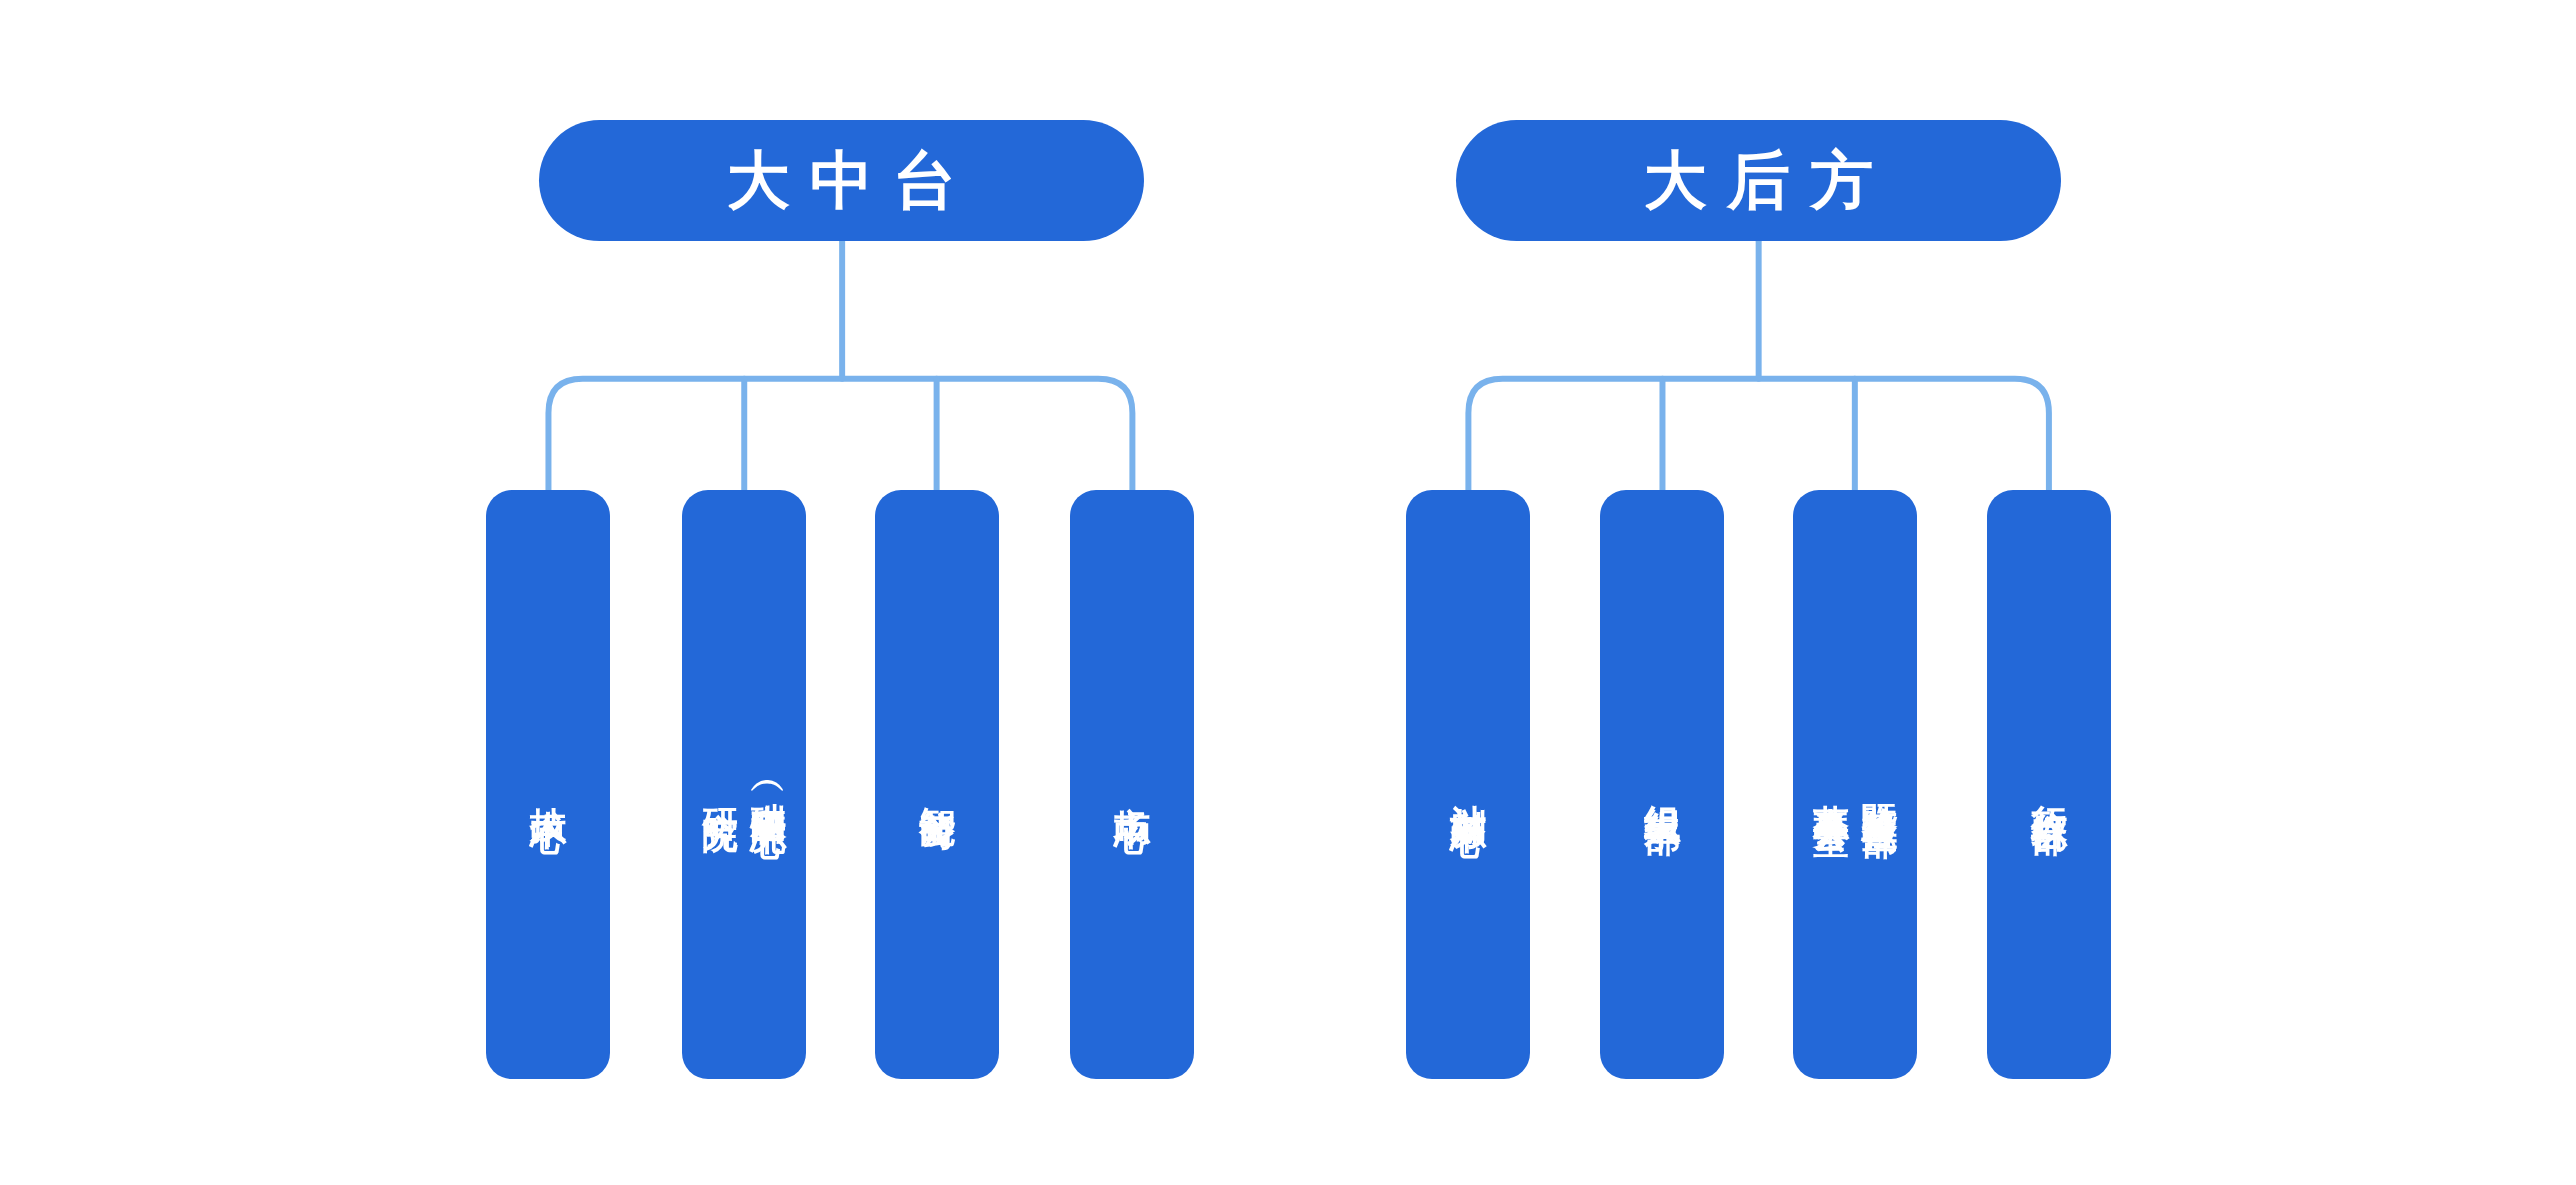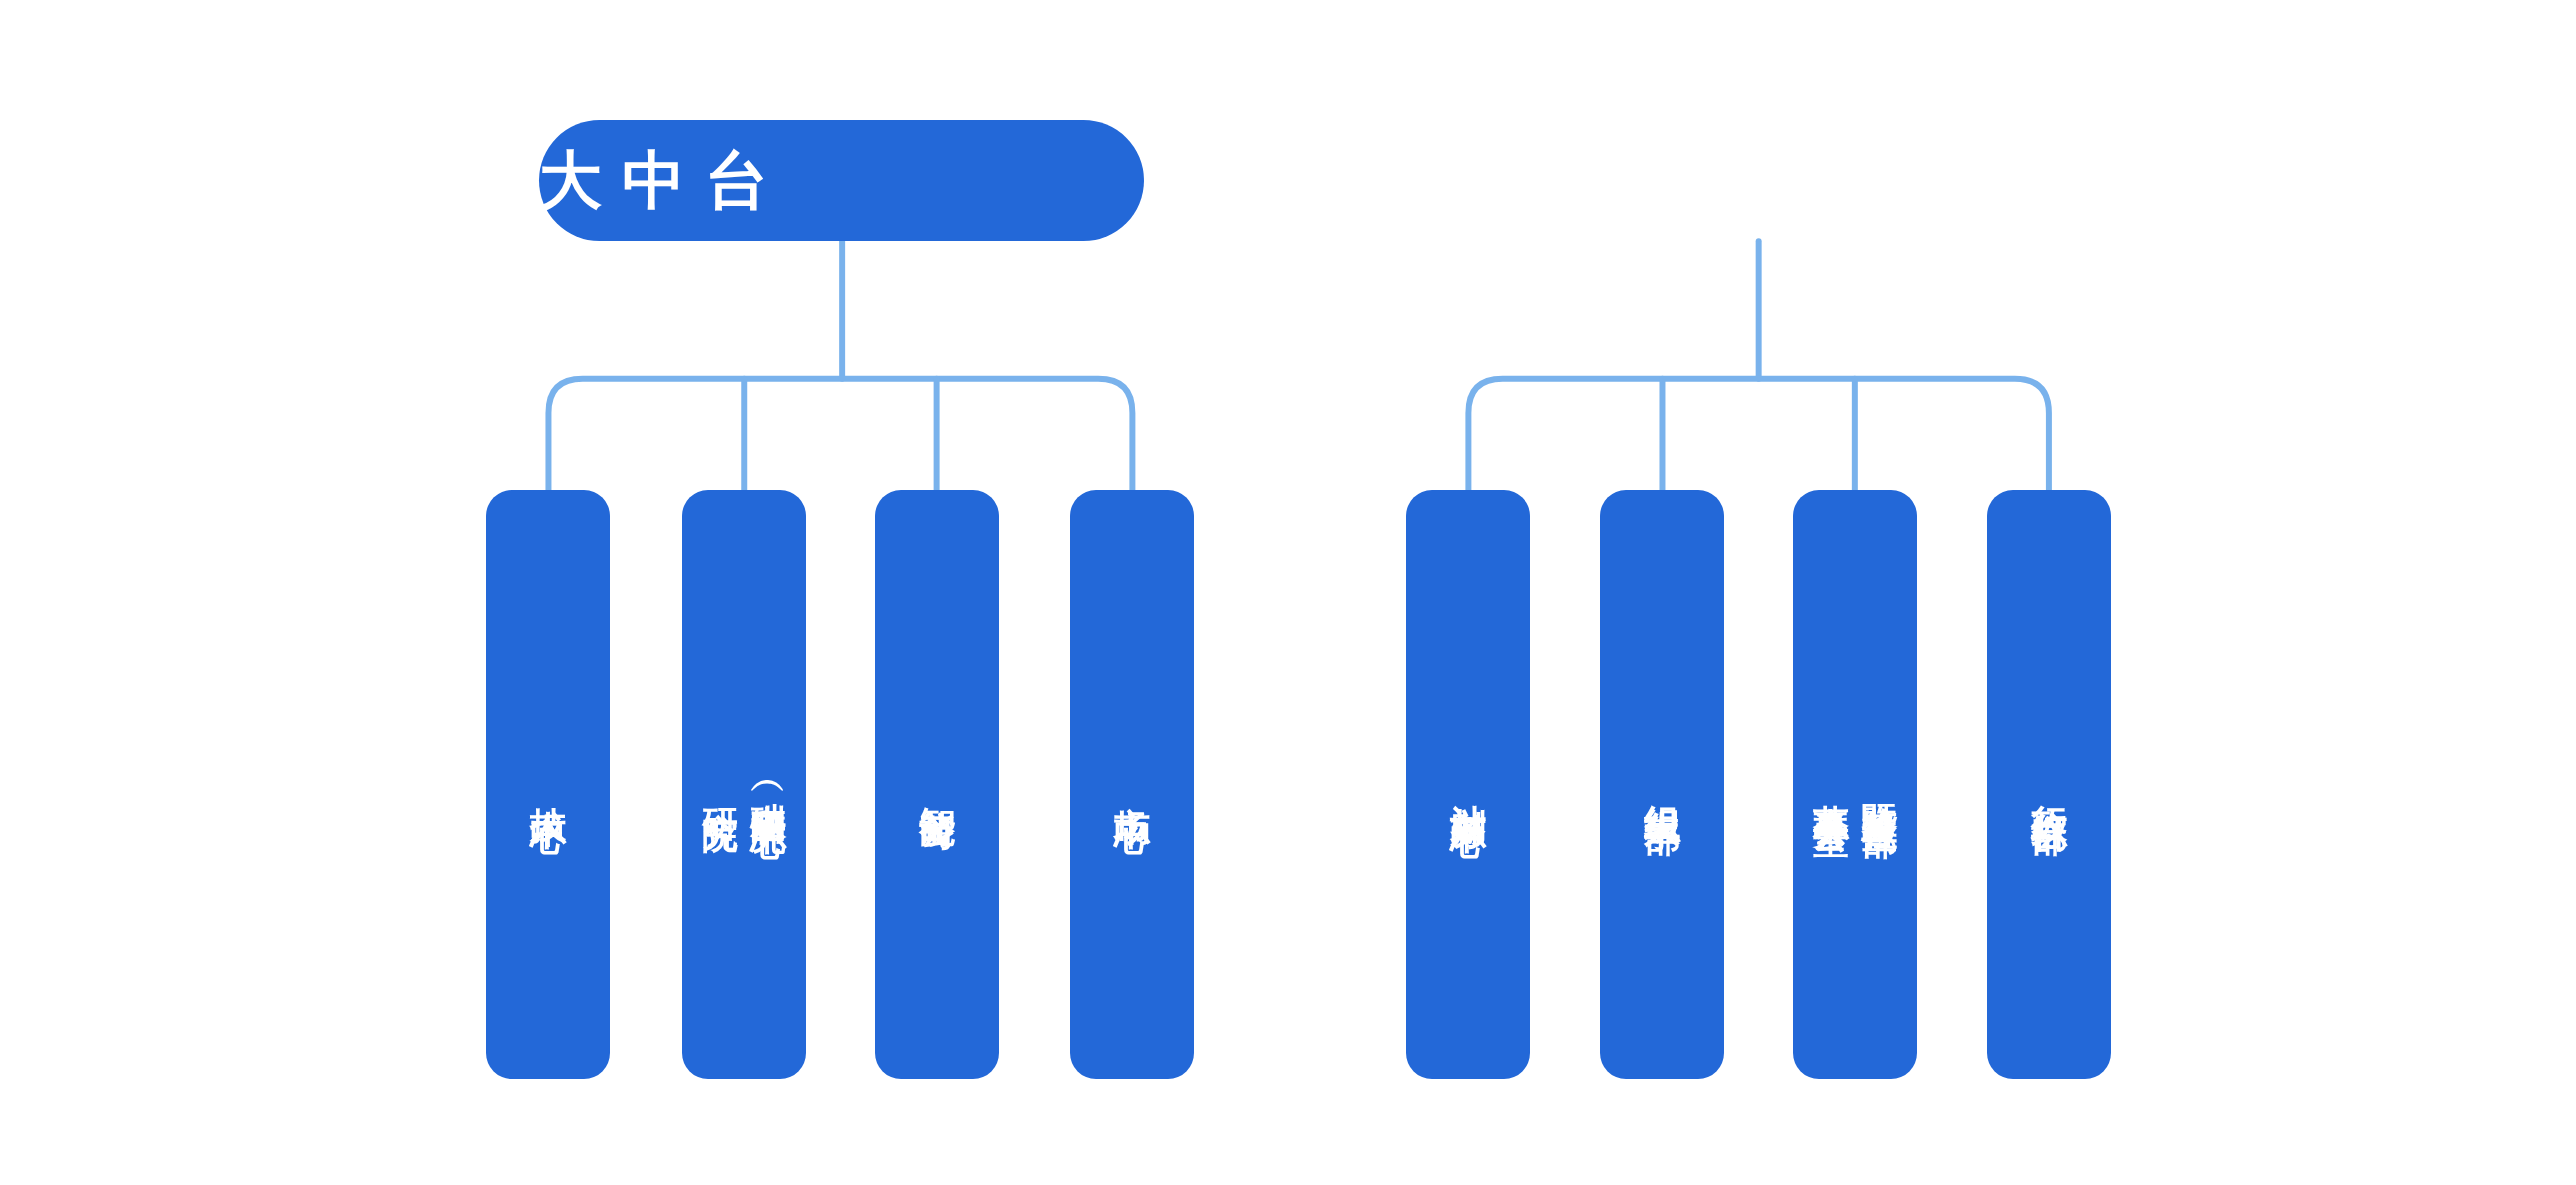--- a/index.html
+++ b/index.html
@@ -31,21 +31,21 @@
   }
   .pill {
     position: absolute;
     top: 120px;
     width: 605px;
     height: 121px;
     background: var(--node-fill, #2368D8);
     border-radius: 61px;
     display: flex;
     align-items: center;
-    justify-content: flex-start;
+    justify-content: center;
   }
   .pill span {
     color: var(--node-text, #ffffff);
     font-size: 63px;
     font-weight: bold;
     letter-spacing: 0.32em;
     margin-right: -0.32em;
     white-space: nowrap;
   }
   .child {
@@ -99,20 +99,23 @@
     <span>研究院
 （碳中和研究中心）</span>
   </div>
   <div class="child" style="left:875px">
     <span>智能公司</span>
   </div>
   <div class="child" style="left:1070px">
     <span>市场中心</span>
   </div>
 
+  <div class="pill" style="left:1456px">
+    <span>大后方</span>
+  </div>
   <div class="child" style="left:1406px">
     <span>计划财务中心</span>
   </div>
   <div class="child" style="left:1600px">
     <span>组织人事部</span>
   </div>
   <div class="child" style="left:1793px">
     <span>董事会办公室
 暨监督检查部</span>
   </div>

